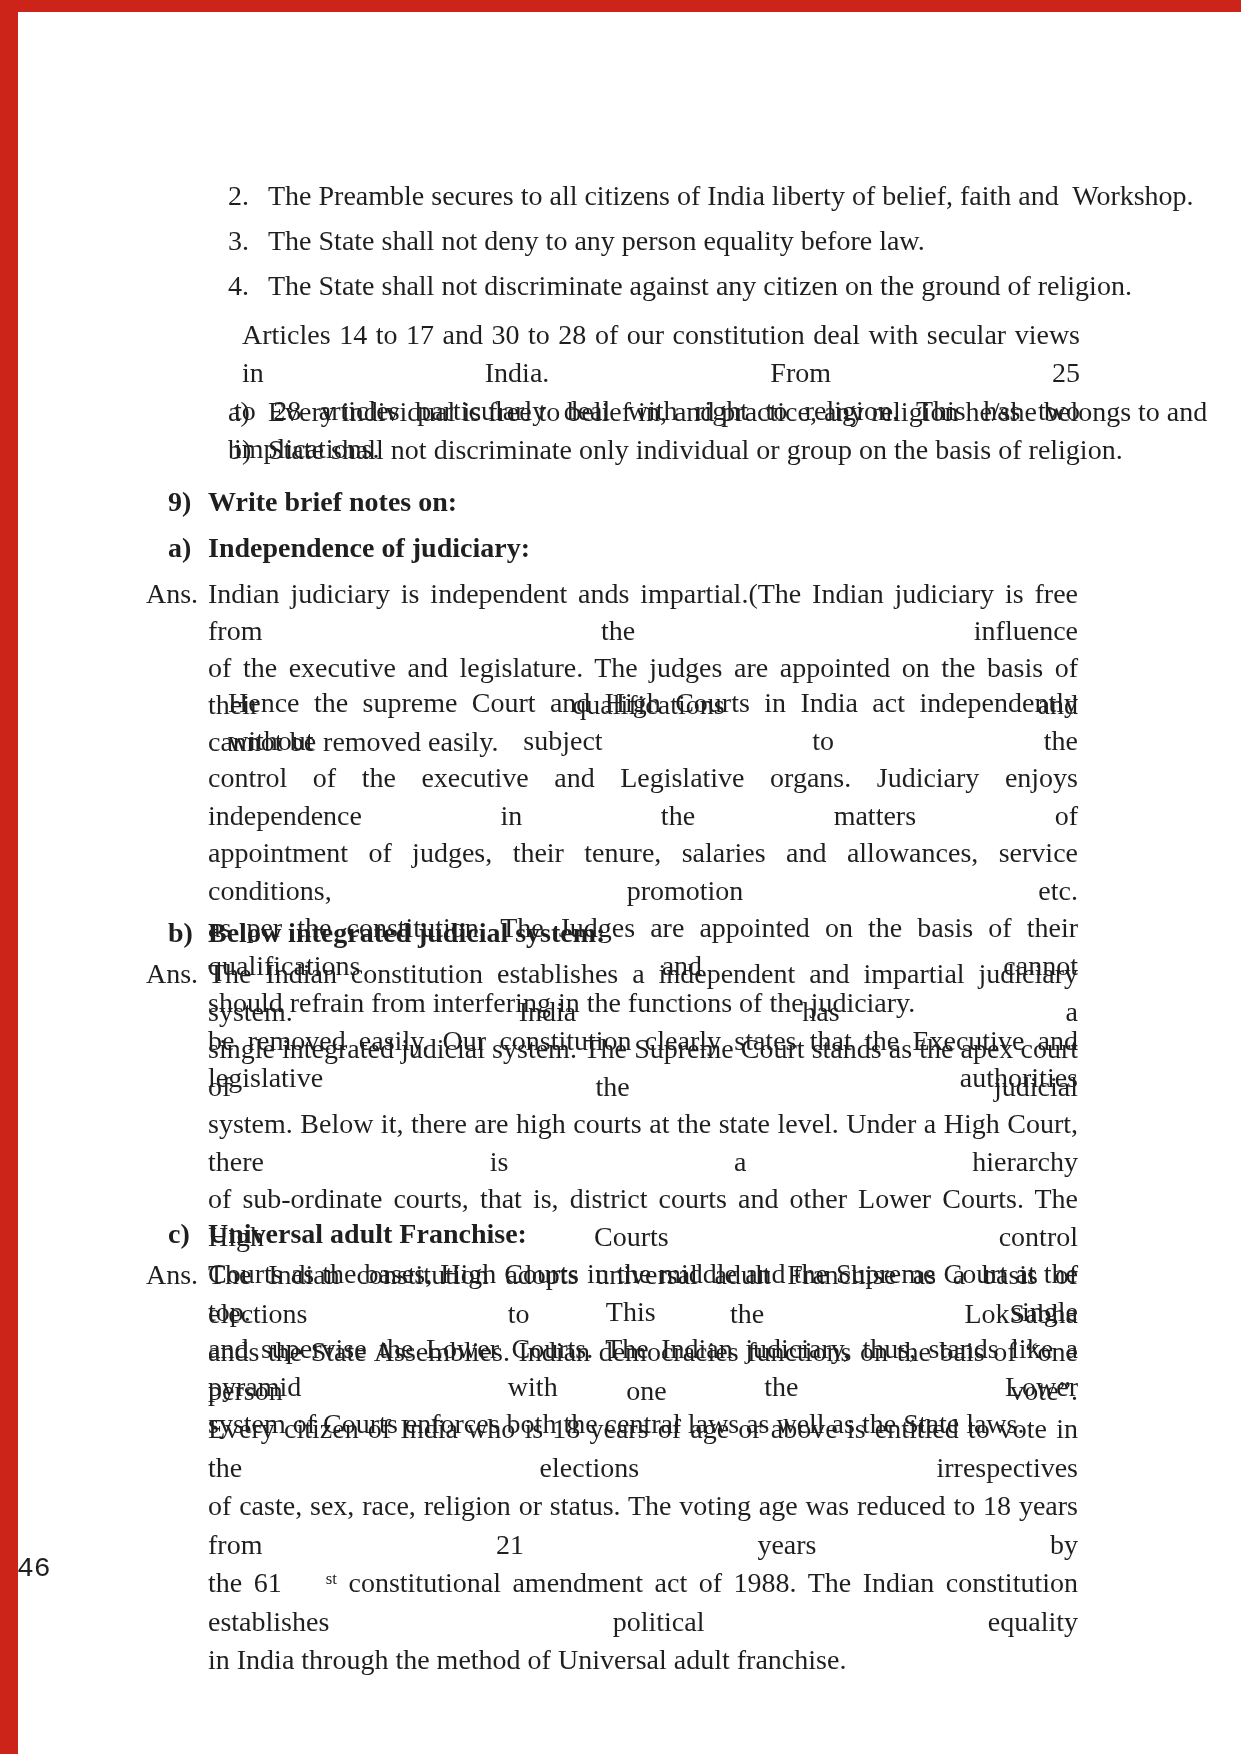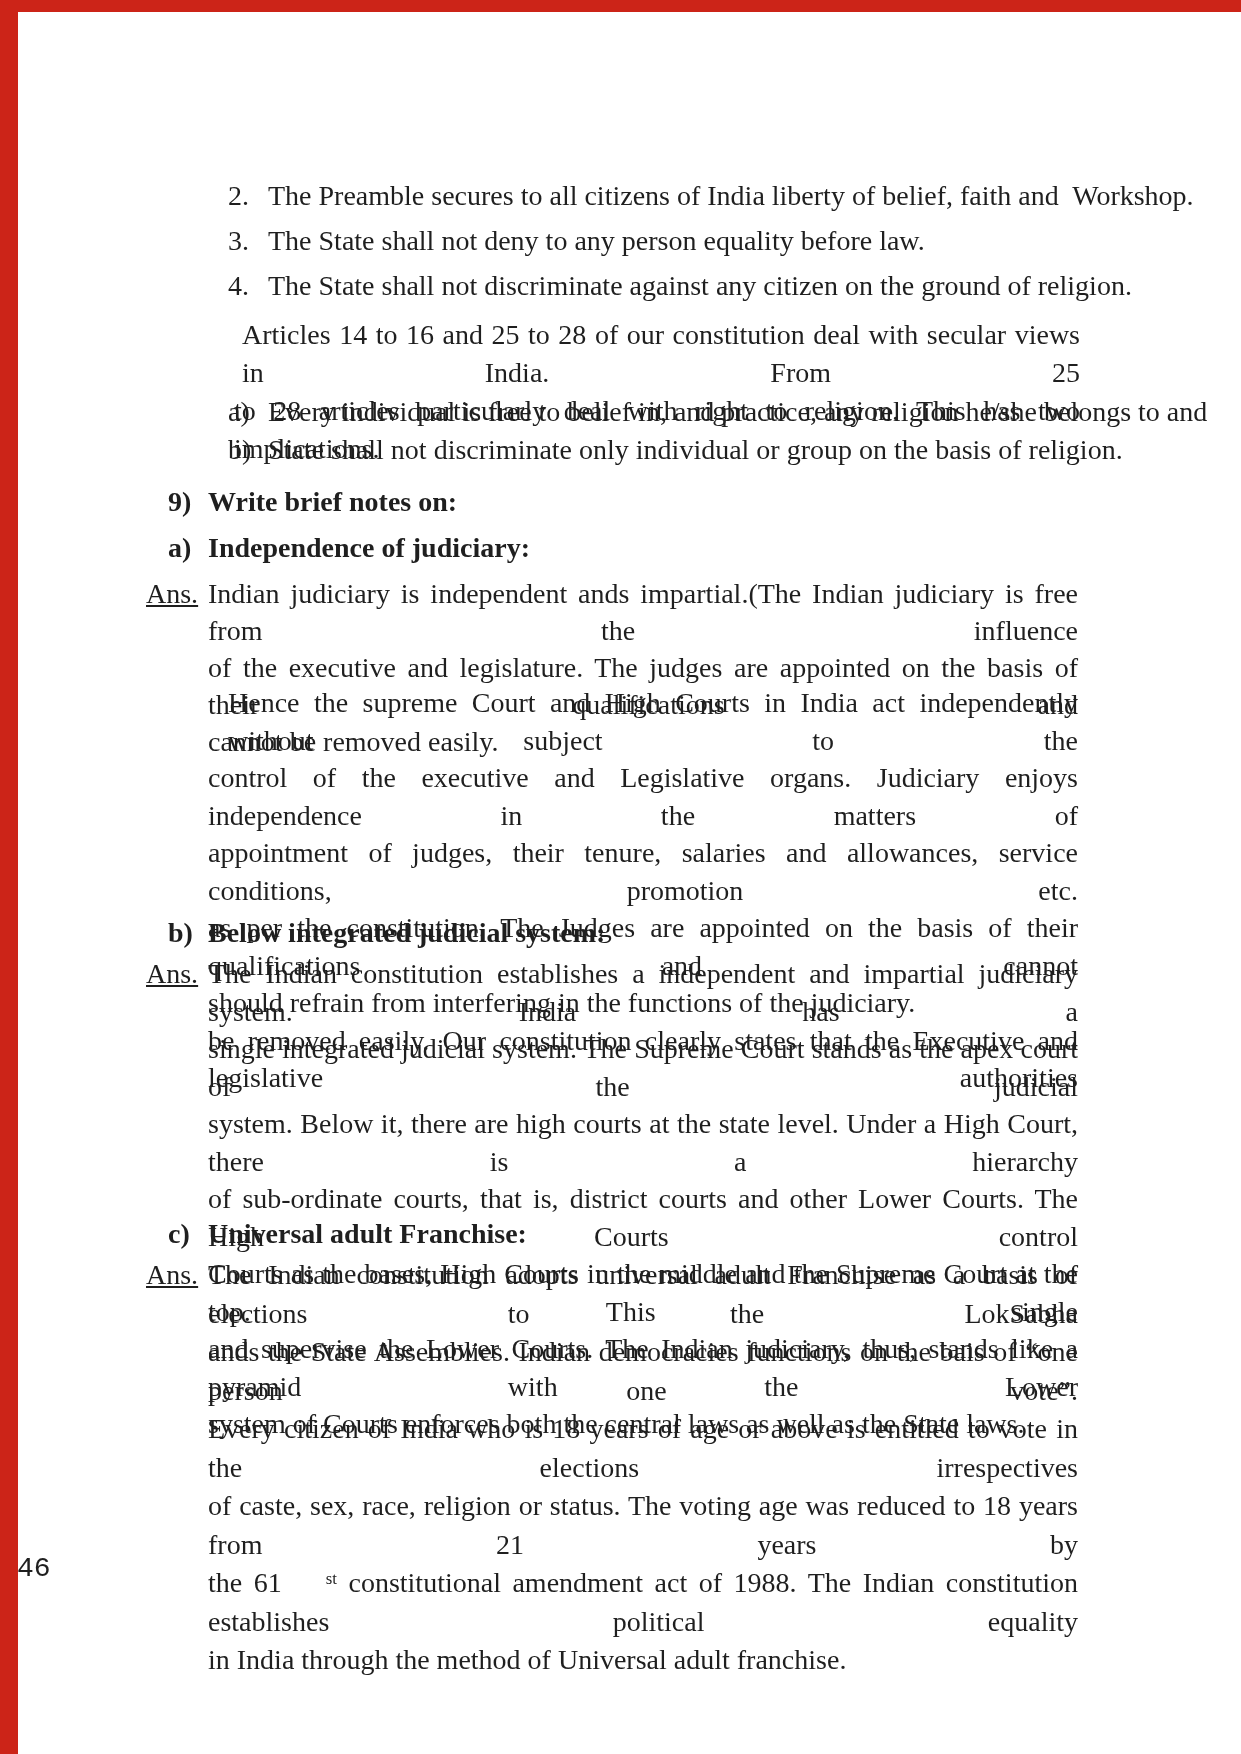--- a/index.html
+++ b/index.html
@@ -25,21 +25,21 @@
   .lh375 { line-height:37.5px; }
   .lh385 { line-height:38.5px; }
 
   .tline { text-align:justify; text-align-last:justify; }
   .tline.last { text-align-last:left; }
   .indent8  .tline:first-child { padding-left:8px; }
   .indent26 .tline:first-child { padding-left:26px; }
   .indent20 .tline:first-child { padding-left:20px; }
   .indent5  .tline:first-child { padding-left:5px; }
 
-  .ans-label { position:absolute; left:-62px; top:0;text-decoration:underline; }
+  .ans-label { position:absolute; left:-62px; top:0; }
 
   sup { font-size:0.6em; line-height:0; position:relative; top:-0.45em; vertical-align:baseline;margin-left:44px; }
 
   .pagenum { position:absolute; left:17px; width:100%; text-align:left; line-height:38px;font-family:Liberation Mono, monospace; }
 </style>
 </head>
 <body>
 
 <div class="page">
 
@@ -53,21 +53,21 @@
   <div class="row item" style="top:222px">
     <span class="marker">3.</span>
     <span class="itext">The State shall not deny to any person equality before law.</span>
   </div>
   <div class="row item" style="top:267px">
     <span class="marker">4.</span>
     <span class="itext">The State shall not discriminate against any citizen on the ground of religion.</span>
   </div>
 
   <div class="para articles indent8" style="top:316px">
-      <div class="tline">Articles 14 to 16 and 25 to 28 of our constitution deal with secular views in India.  From 25</div>
+      <div class="tline">Articles 14 to 17 and 30 to 28 of our constitution deal with secular views in India.  From 25</div>
       <div class="tline last">to 28 articles particularly deal with right to religion.  This has two implications.</div>
     </div>
 
   <div class="row item" style="top:393px">
     <span class="marker">a)</span>
     <span class="itext">Every individual is free to belief in, and practice, any religion he/she belongs to and</span>
   </div>
   <div class="row item" style="top:431px">
     <span class="marker">b)</span>
     <span class="itext">State shall not discriminate only individual or group on the basis of religion.</span>

